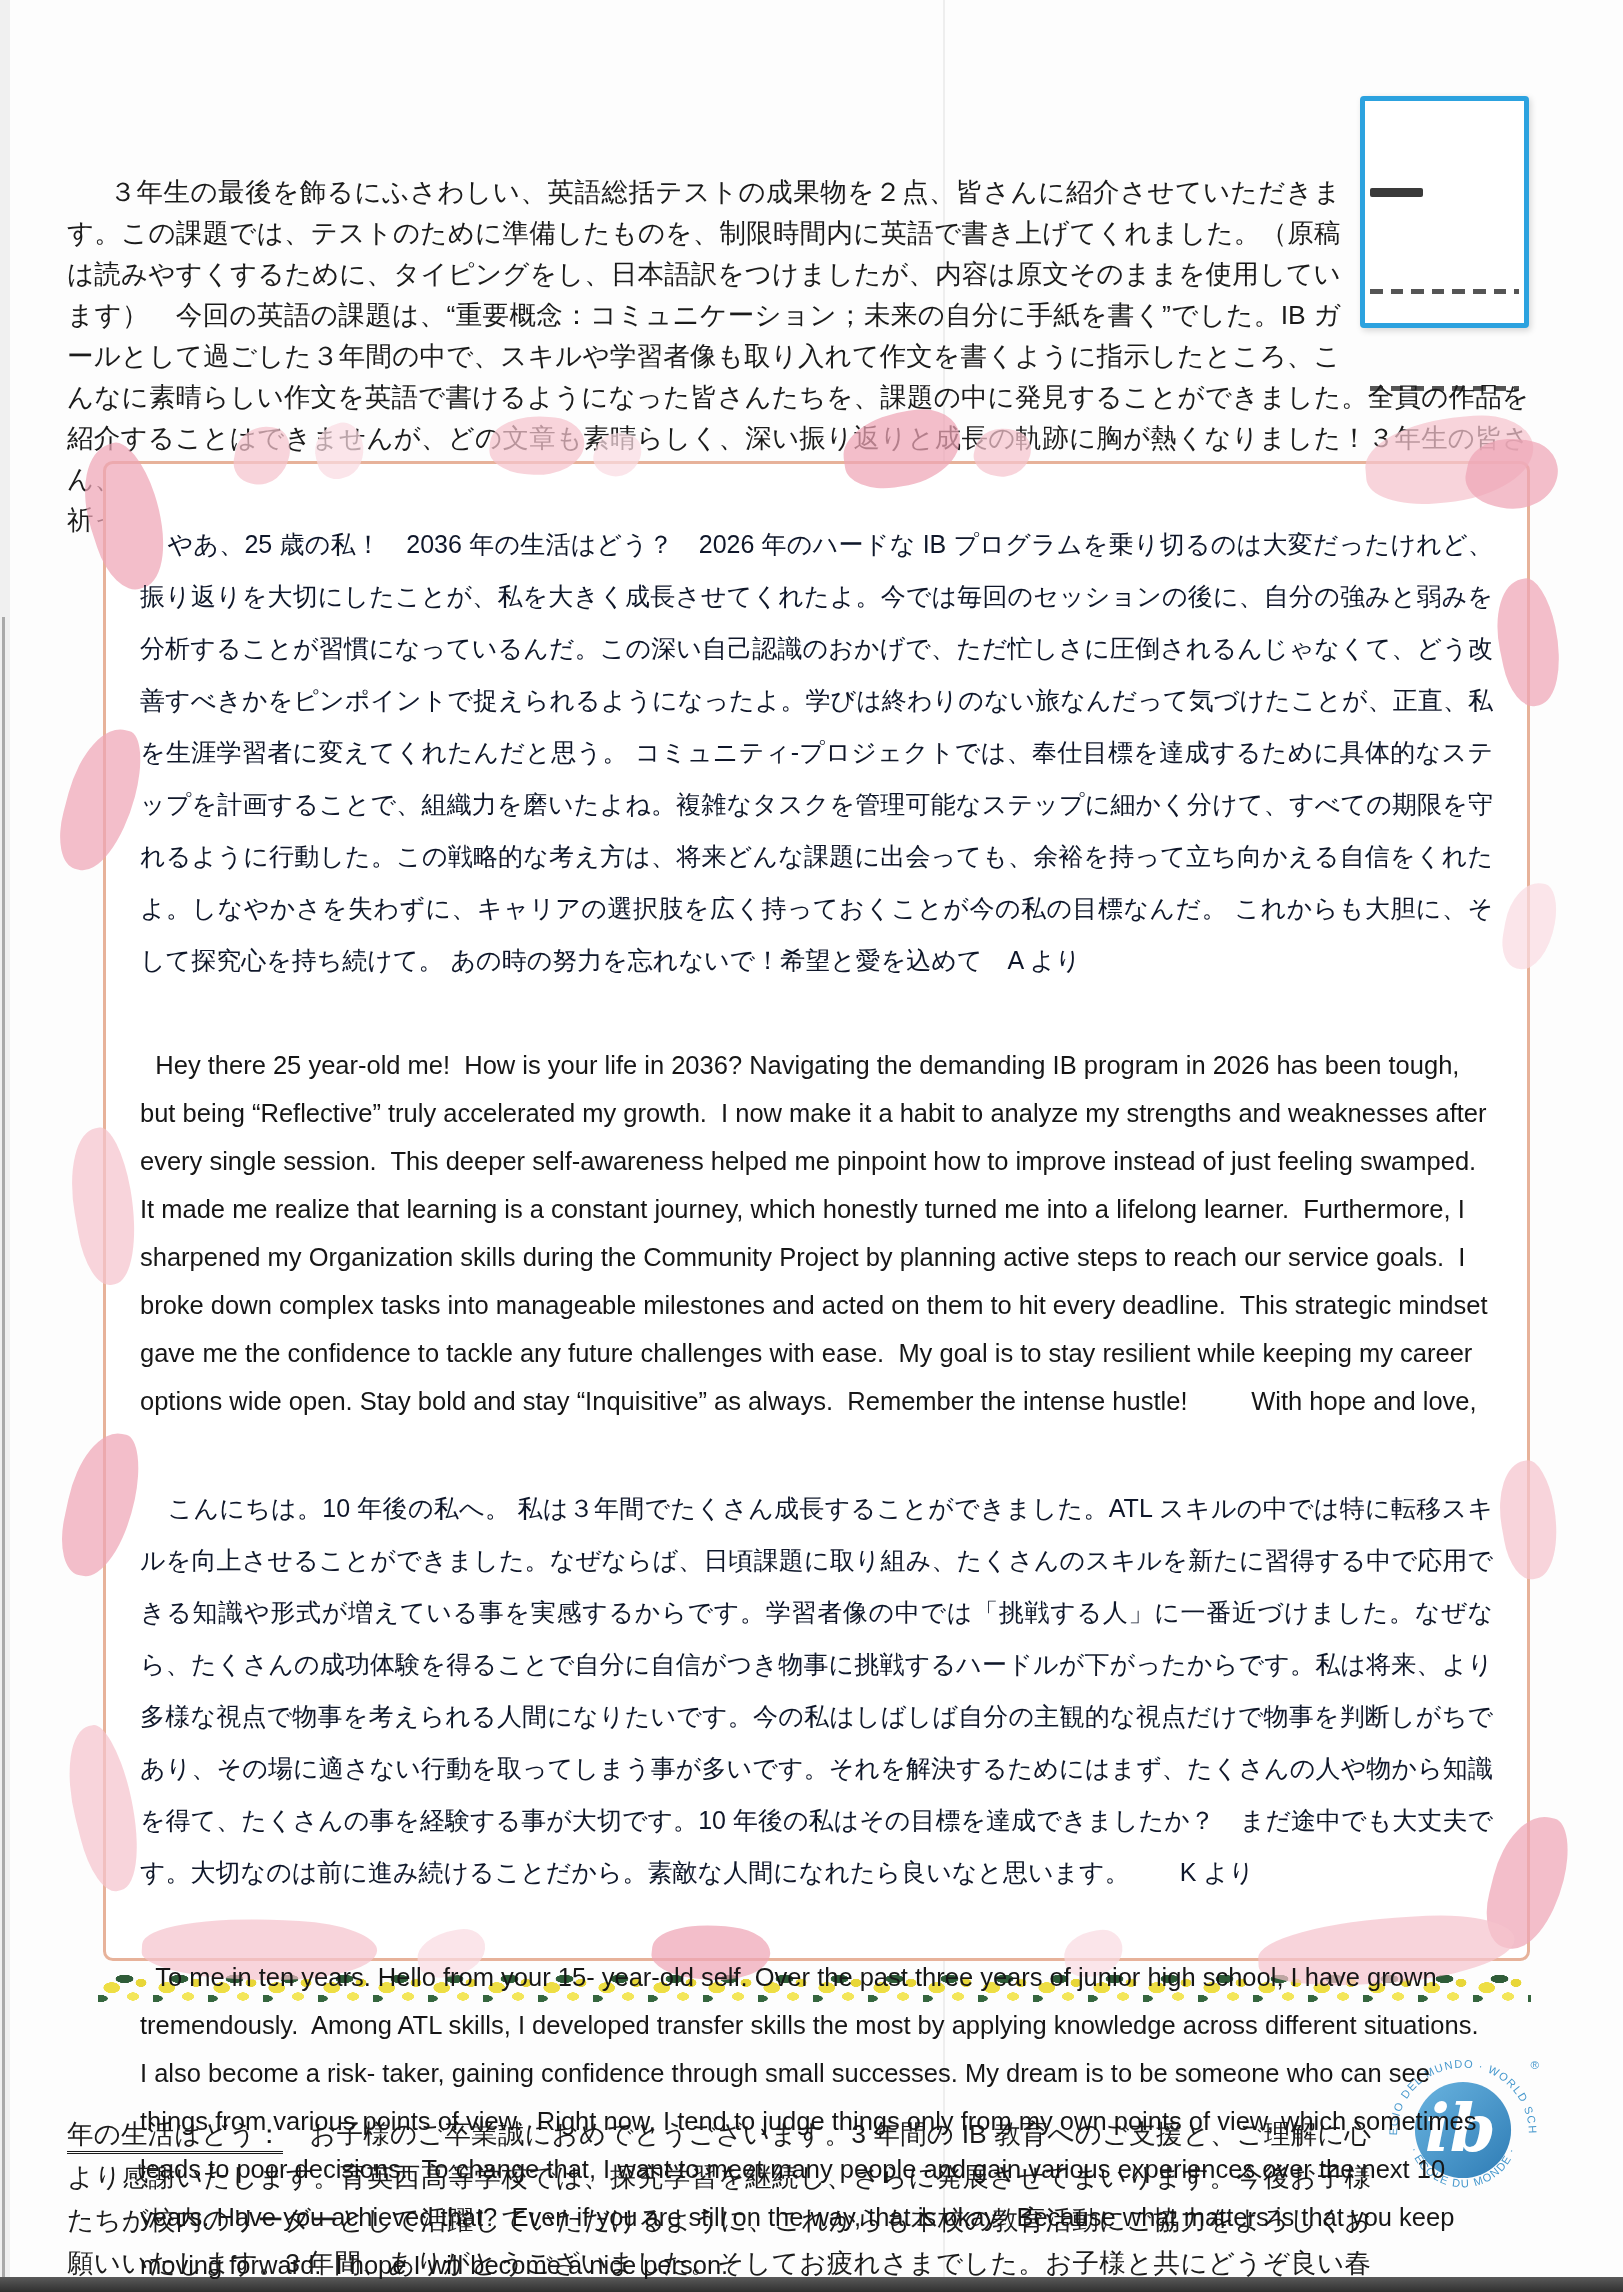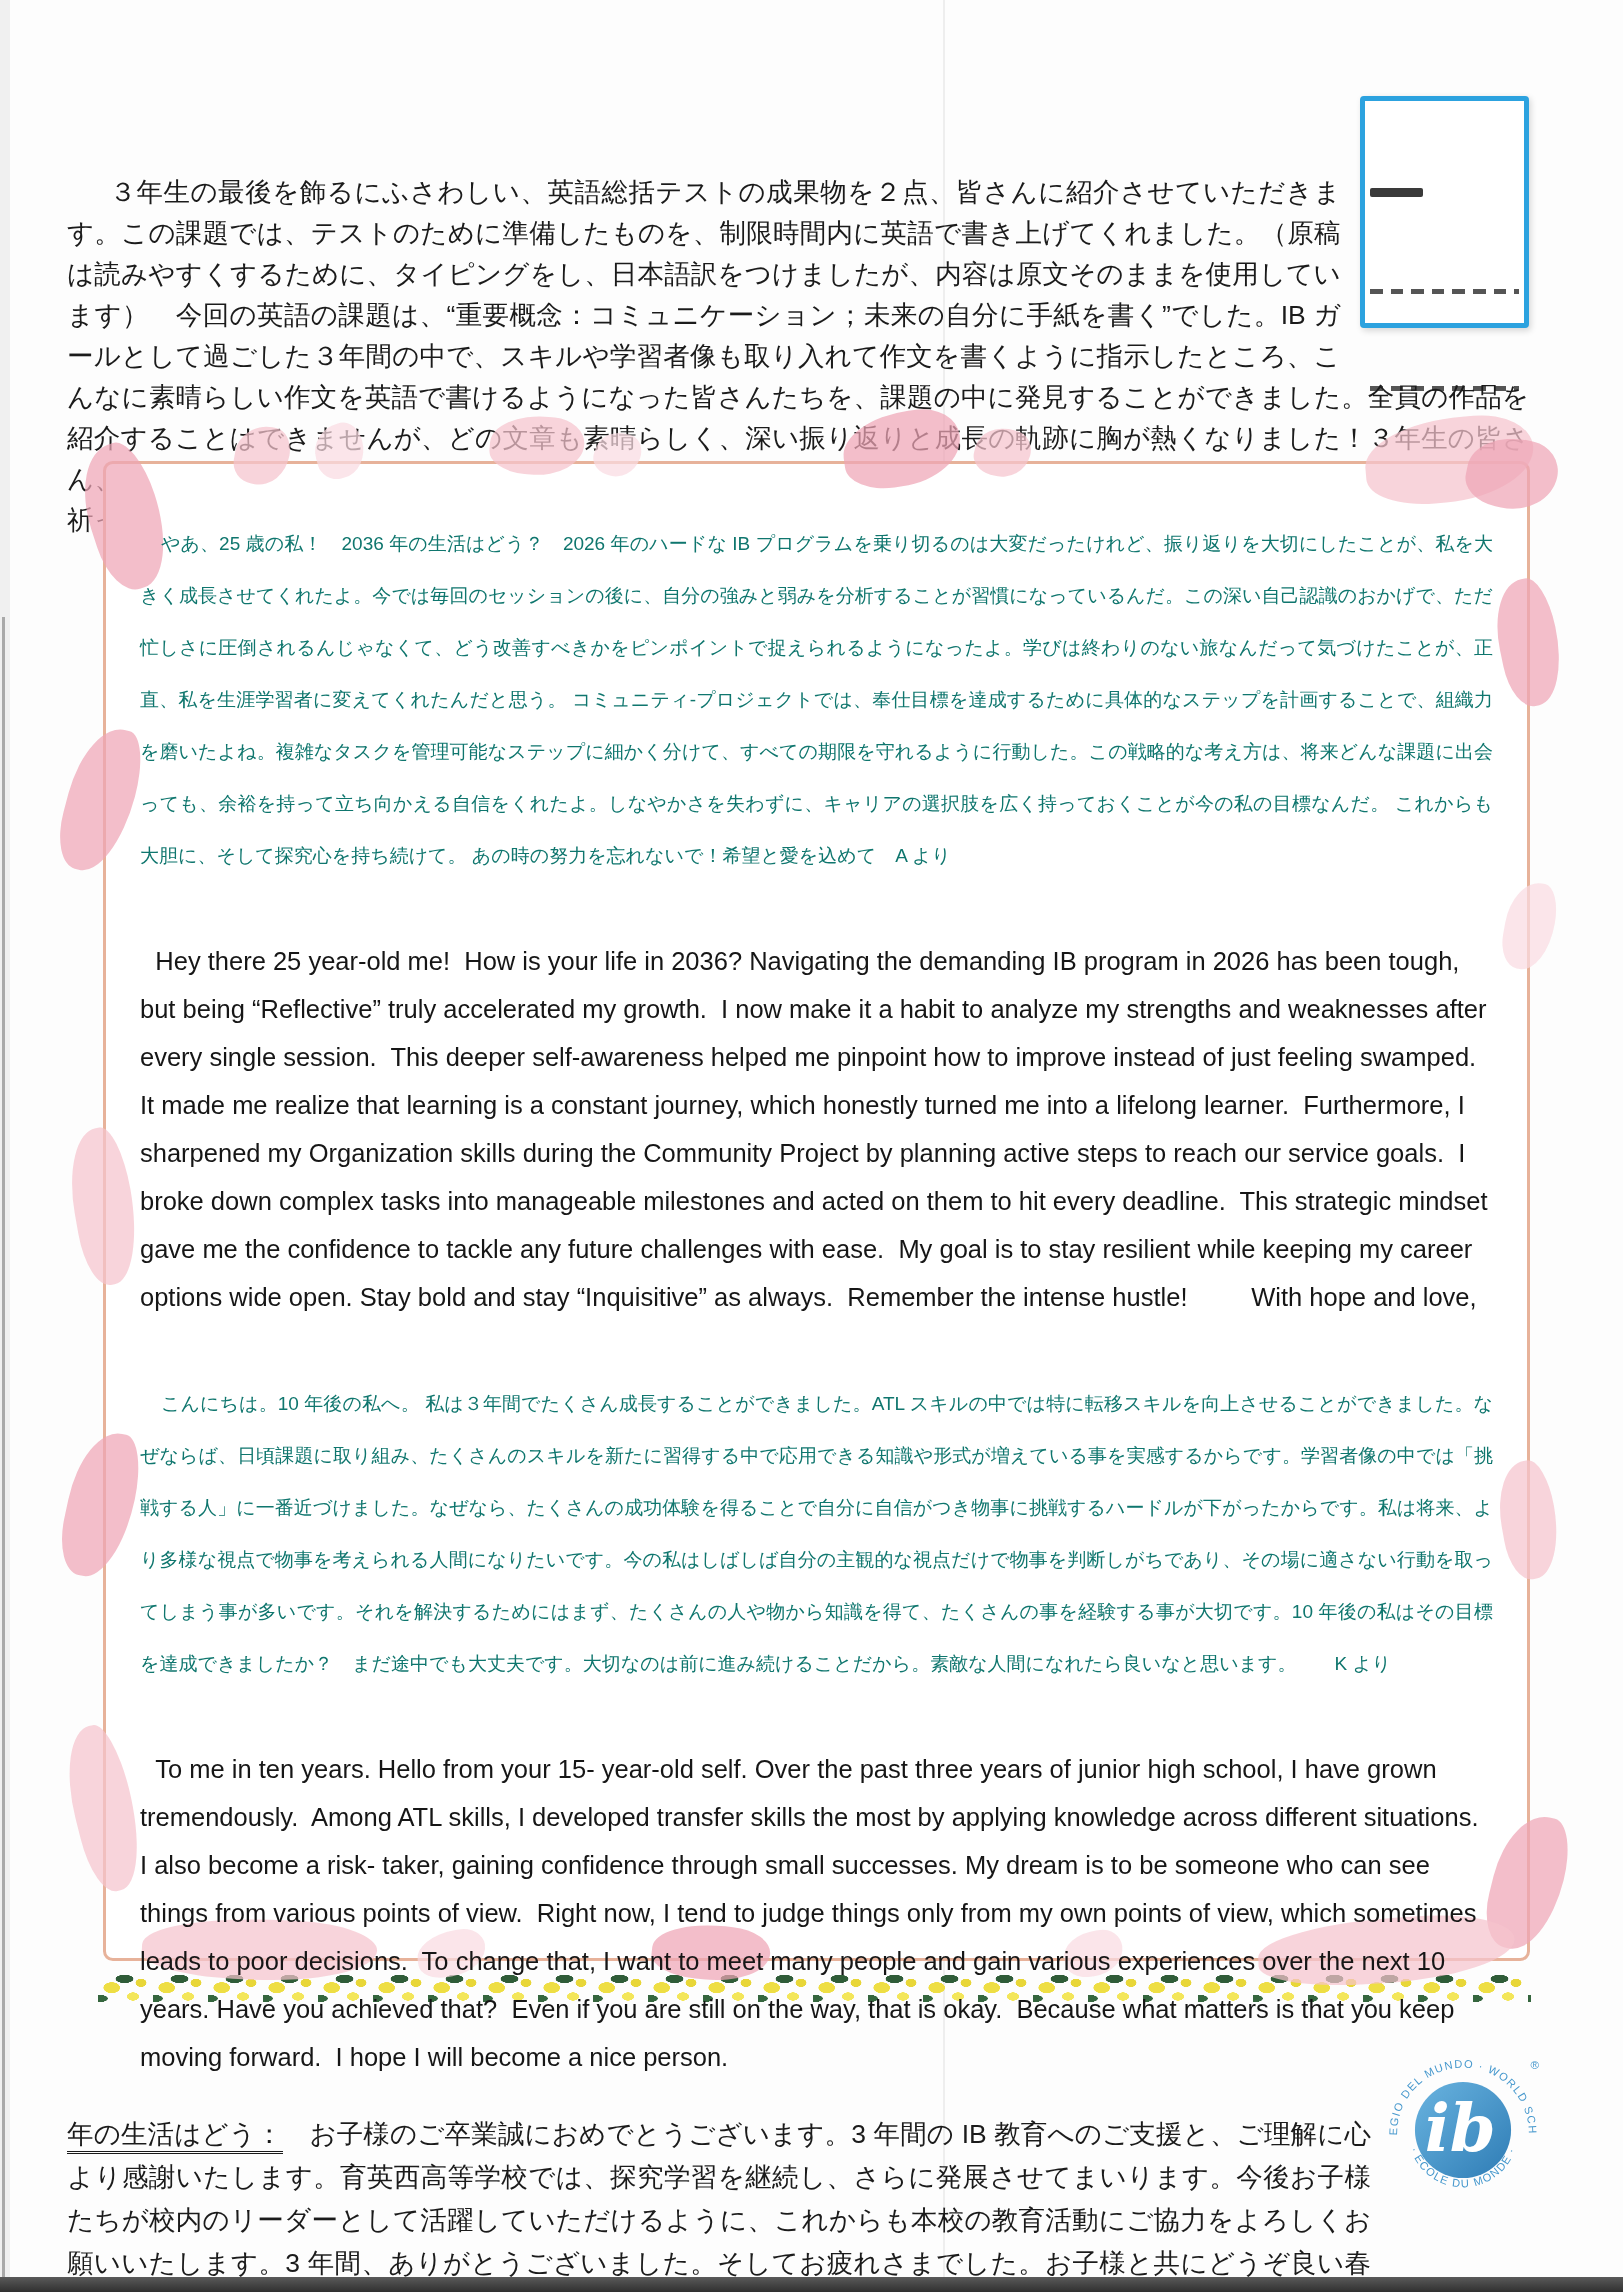--- a/index.html
+++ b/index.html
@@ -54,22 +54,22 @@
 
   
   .frame-wrap{position:absolute;left:103px;top:461px;width:1427px;height:1500px;}
   .frame-border{position:absolute;inset:0;border:3.9px solid #e7b29a;border-radius:9.8px;background:#fff;z-index:1;}
   .petal{position:absolute;opacity:.72;z-index:2;border-radius:64% 36% 58% 42% / 55% 45% 62% 38%;}
   .pc1{background:#f5c3cd;}
   .pc2{background:#efa5b6;}
   .pc3{background:#fadbe2;}
   .frame-content{position:relative;z-index:3;padding:57px 37px 39px 37px;box-sizing:border-box;}
   .letter-jp{
-    margin:0 0 55px 0;font-size:19px;line-height:52px;
-    text-align:justify;white-space:pre-wrap;text-indent:1.1em;color:#0f766e;
+    margin:0 0 55px 0;font-size:25px;line-height:52px;
+    text-align:justify;white-space:pre-wrap;text-indent:1.1em;color:#0f172a;
   }
   .letter-en{
     margin:0 0 57px 0;font-size:25.5px;line-height:48px;
     text-align:left;white-space:pre-wrap;text-indent:0.6em;color:#161616;
   }
   .letter-en:last-child{margin-bottom:0;}
 
   
   .garland{
     position:absolute;left:98px;top:1974px;width:1433px;height:33px;

